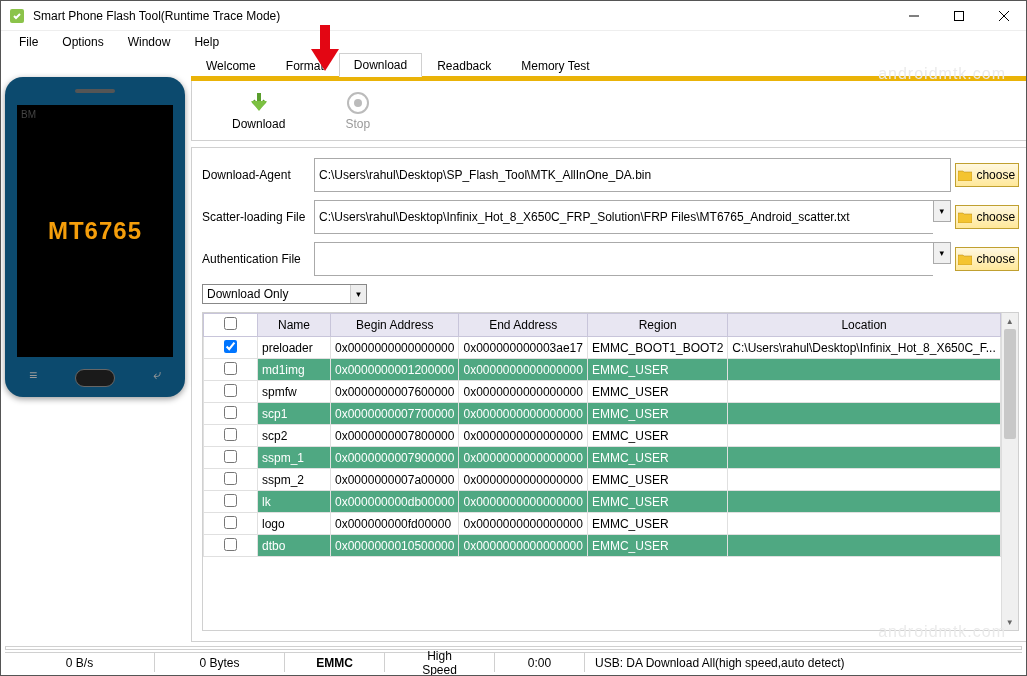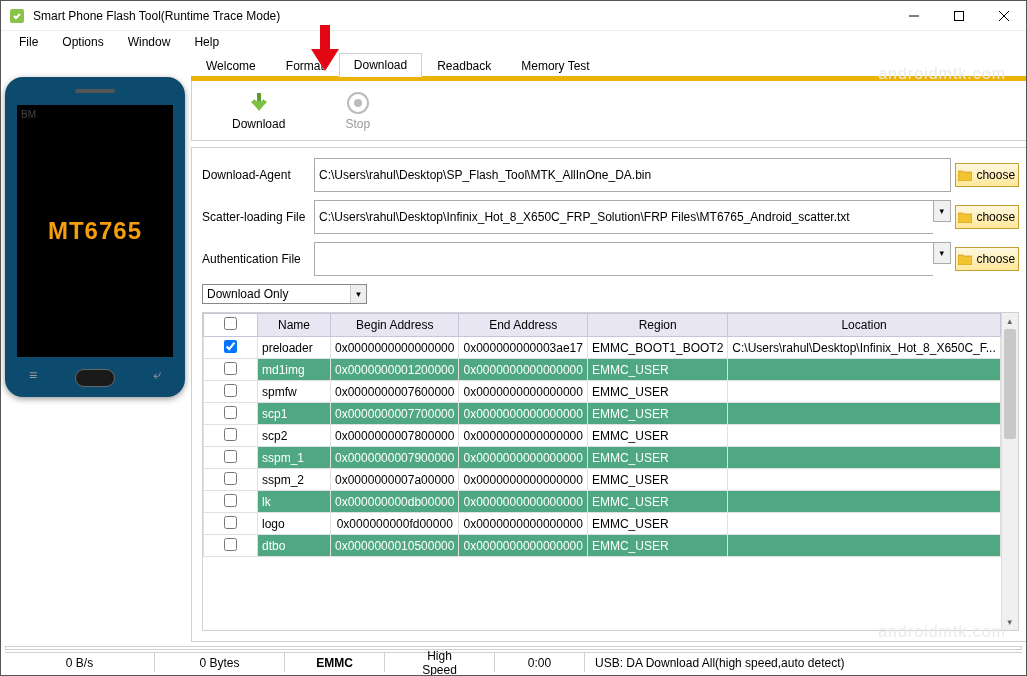--- a/index.html
+++ b/index.html
@@ -56,21 +56,21 @@
 
 .table-wrap { flex: 1; border: 1px solid #d0d0d0; display: flex; overflow: hidden; }
 .table-scroll { flex: 1; overflow: hidden; }
 table { border-collapse: collapse; width: 100%; }
 th { background: #e8e6f2; border: 1px solid #c8c5da; padding: 3px 20px; text-align: center; font-weight: normal; height: 22px; }
 td { border: 1px solid #e0e0e0; padding: 2px 4px; height: 22px; white-space: nowrap; overflow: hidden; text-overflow: ellipsis; }
 tr.hl td { background: #4fa882; color: #fff; }
 tr.hl td.chk { background: #fff; }
 td.chk, th.chk { width: 26px; text-align: center; background: #fff; }
 td.name { width: 60px; }
-td.addr { width: 124px; text-align: center; }
+td.addr { width: 124px; }
 td.region { width: 120px; }
 input[type=checkbox] { width: 13px; height: 13px; }
 .vscroll { width: 17px; background: #f0f0f0; border-left: 1px solid #ddd; position: relative; }
 .vscroll .thumb { position: absolute; top: 16px; left: 2px; right: 2px; height: 110px; background: #c8c8c8; border-radius: 2px; }
 .vscroll .arr { position: absolute; left: 0; right: 0; height: 16px; display: flex; align-items: center; justify-content: center; font-size: 8px; color: #666; }
 .vscroll .arr.up { top: 0; }
 .vscroll .arr.dn { bottom: 0; }
 
 
 .statusbar-wrap { padding: 0 4px; }

